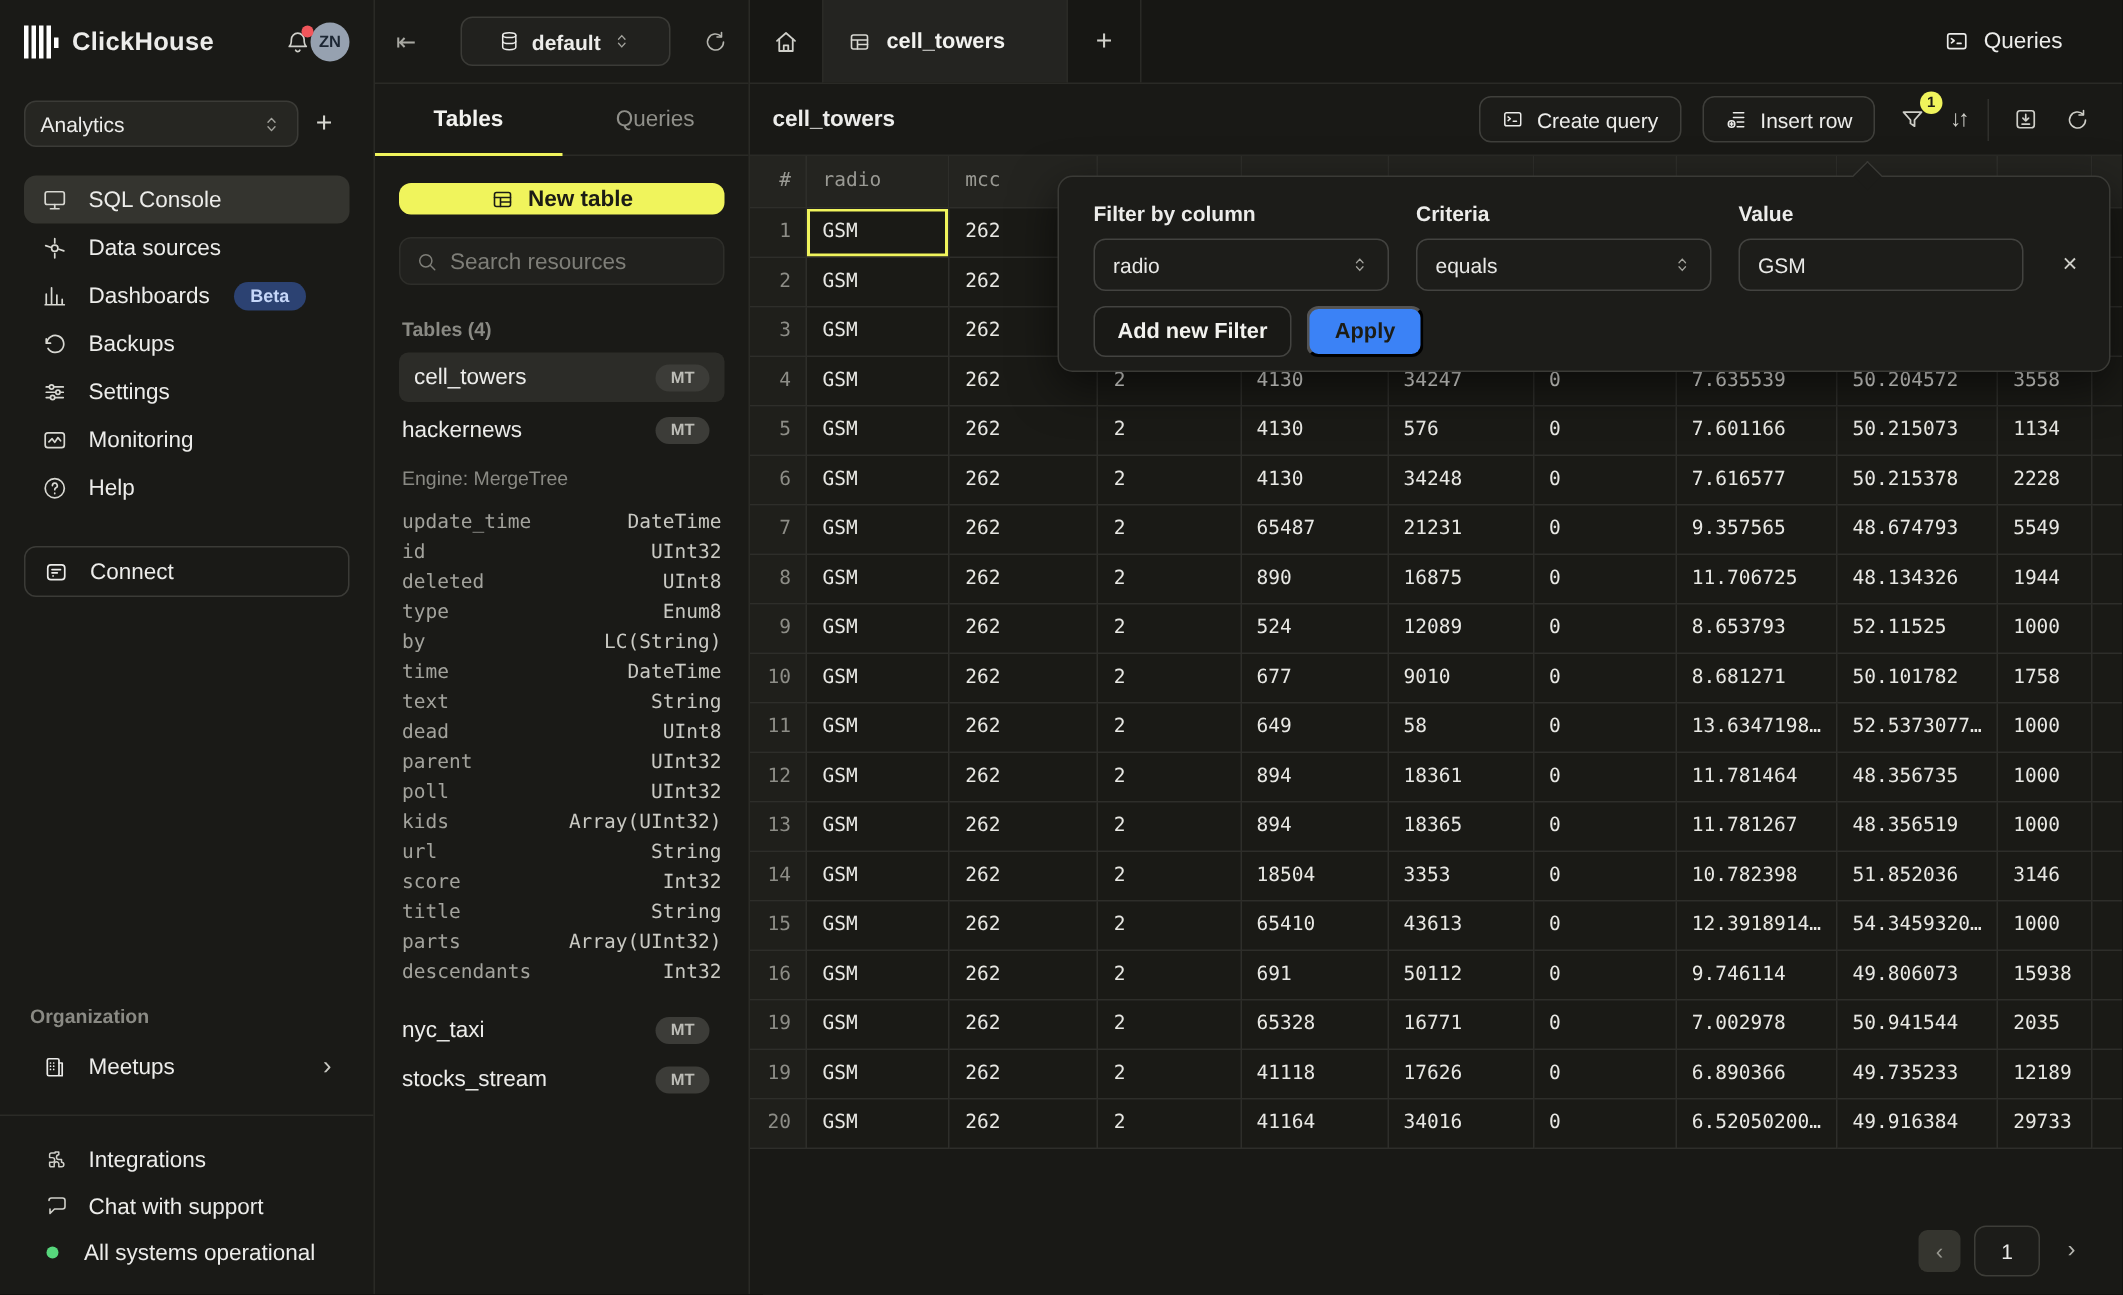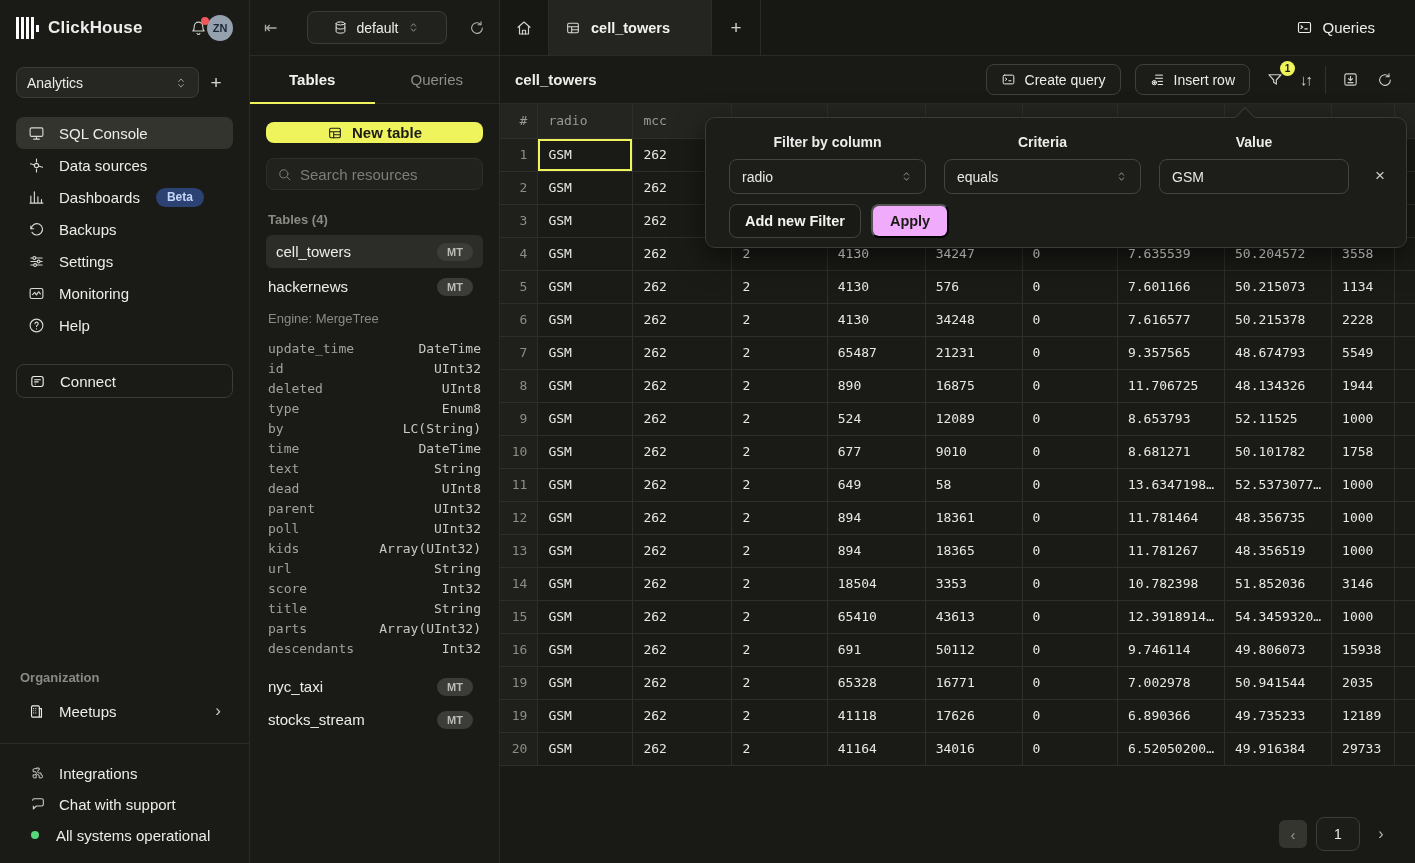--- a/index.html
+++ b/index.html
@@ -44,21 +44,21 @@
   .foot-item .nico { color:#d0d0ca; }
   .greendot { width:8px; height:8px; border-radius:50%; background:#57d77c; margin:0 4px 0 1px; }
   .side-bottom-pad { height:12px; }
 
   
   .explorer { position:absolute; left:250px; top:0; width:250px; height:863px; background:#1a1a17;
               border-right:1px solid #2a2a26; display:flex; flex-direction:column; }
   .exp-top { height:56px; border-bottom:1px solid #2a2a26; display:flex; align-items:center; padding:0 14px; }
   .collapse { color:#a8a8a2; font-size:16px; width:26px; cursor:pointer; }
   .db-select { width:140px; height:33px; margin:0 auto; background:#21211e; border:1px solid #3b3b37; border-radius:8px;
-               display:flex; align-items:center; justify-content:center; gap:8px; font-size:14px; font-weight:400; cursor:pointer; }
+               display:flex; align-items:center; justify-content:center; gap:8px; font-size:14px; font-weight:700; cursor:pointer; }
   .db-select .chev { color:#a2a29c; }
   .exp-refresh { color:#b5b5af; width:22px; display:flex; justify-content:flex-end; cursor:pointer; }
   .exp-tabs { height:48px; border-bottom:1px solid #2a2a26; display:flex; position:relative; }
   .exp-tab { flex:1; display:flex; align-items:center; justify-content:center; font-size:15px; color:#8f8f89; cursor:pointer; }
   .exp-tab.active { color:#f2f2ef; font-weight:600; }
   .exp-tab-underline { position:absolute; bottom:-1px; left:0; width:125px; height:2px; background:#f0f45c; }
   .exp-body { padding:18px 16px 0; flex:1; overflow:hidden; }
   .new-table { height:21px; background:#f0f45c; border-radius:8px; color:#1c1c15; font-size:15px; font-weight:600;
                display:flex; align-items:center; justify-content:center; gap:9px; cursor:pointer; }
   .search-box { margin-top:15px; height:32px; background:#21211e; border:1px solid #2e2e2a; border-radius:8px;
@@ -116,34 +116,34 @@
   table.grid .filler { border-right:none; }
   table.grid td.sel { box-shadow:inset 0 0 0 2px #f0f45c; }
 
   
   .popover { position:absolute; left:205px; top:13px; width:702px; height:131px; background:#1c1c19;
              border:1px solid #3a3a36; border-radius:10px; box-shadow:0 10px 30px rgba(0,0,0,.55); z-index:10;
              padding:16px 20px 0 23px; }
   .popover .caret { position:absolute; top:-8px; left:532px; width:14px; height:14px; background:#1c1c19;
                     border-left:1px solid #3a3a36; border-top:1px solid #3a3a36; transform:rotate(45deg); }
   .pop-grid { display:flex; gap:18px; }
-  .pop-col { display:flex; flex-direction:column;align-items:center; }
+  .pop-col { display:flex; flex-direction:column; }
   .pop-label { font-size:14px; font-weight:700; margin-bottom:9px; }
   .pop-select, .pop-input { height:35px; background:#1d1d1a; border:1px solid #434340; border-radius:8px;
         display:flex; align-items:center; padding:0 12px; font-size:14px; color:#e8e8e6; }
   .pop-select { width:197px; cursor:pointer; }
   .pop-select .chev { margin-left:auto; color:#a2a29c; }
   .pop-input { width:190px; }
   .pop-input input { background:none; border:none; outline:none; color:#e8e8e6; font-size:14px; width:100%;
                      font-family:"Liberation Sans",sans-serif; }
   .pop-close { align-self:center; margin-top:24px; margin-left:8px; color:#cfcfc9; font-size:17px; cursor:pointer; }
   .pop-actions { display:flex; gap:10px; margin-top:10px; }
   .addfilter-btn { height:34px; border:1px solid #434340; border-radius:8px; background:#191916; color:#f2f2ef;
                    font-size:14.5px; font-weight:600; padding:0 15px; display:flex; align-items:center; cursor:pointer; }
-  .apply-btn { height:34px; border-radius:8px; background:#f0abfc; color:#1c1c15; font-size:14.5px; font-weight:600;
+  .apply-btn { height:34px; border-radius:8px; background:#3b82f6; color:#1c1c15; font-size:14.5px; font-weight:600;
                padding:0 17px; display:flex; align-items:center; cursor:pointer; }
 
   
   .pagebar { position:absolute; right:22px; bottom:12px; display:flex; align-items:center; gap:9px; }
   .pg-prev { width:28px; height:28px; border-radius:6px; background:#35352f; color:#97978f; font-size:15px;
              display:flex; align-items:center; justify-content:center; cursor:pointer; }
   .pg-page { width:44px; height:34px; border-radius:8px; border:1px solid #3d3d38; background:#1c1c19;
              font-size:14px; display:flex; align-items:center; justify-content:center; cursor:pointer; }
   .pg-next { width:24px; text-align:center; color:#b5b5af; font-size:16px; cursor:pointer; }
 </style>

